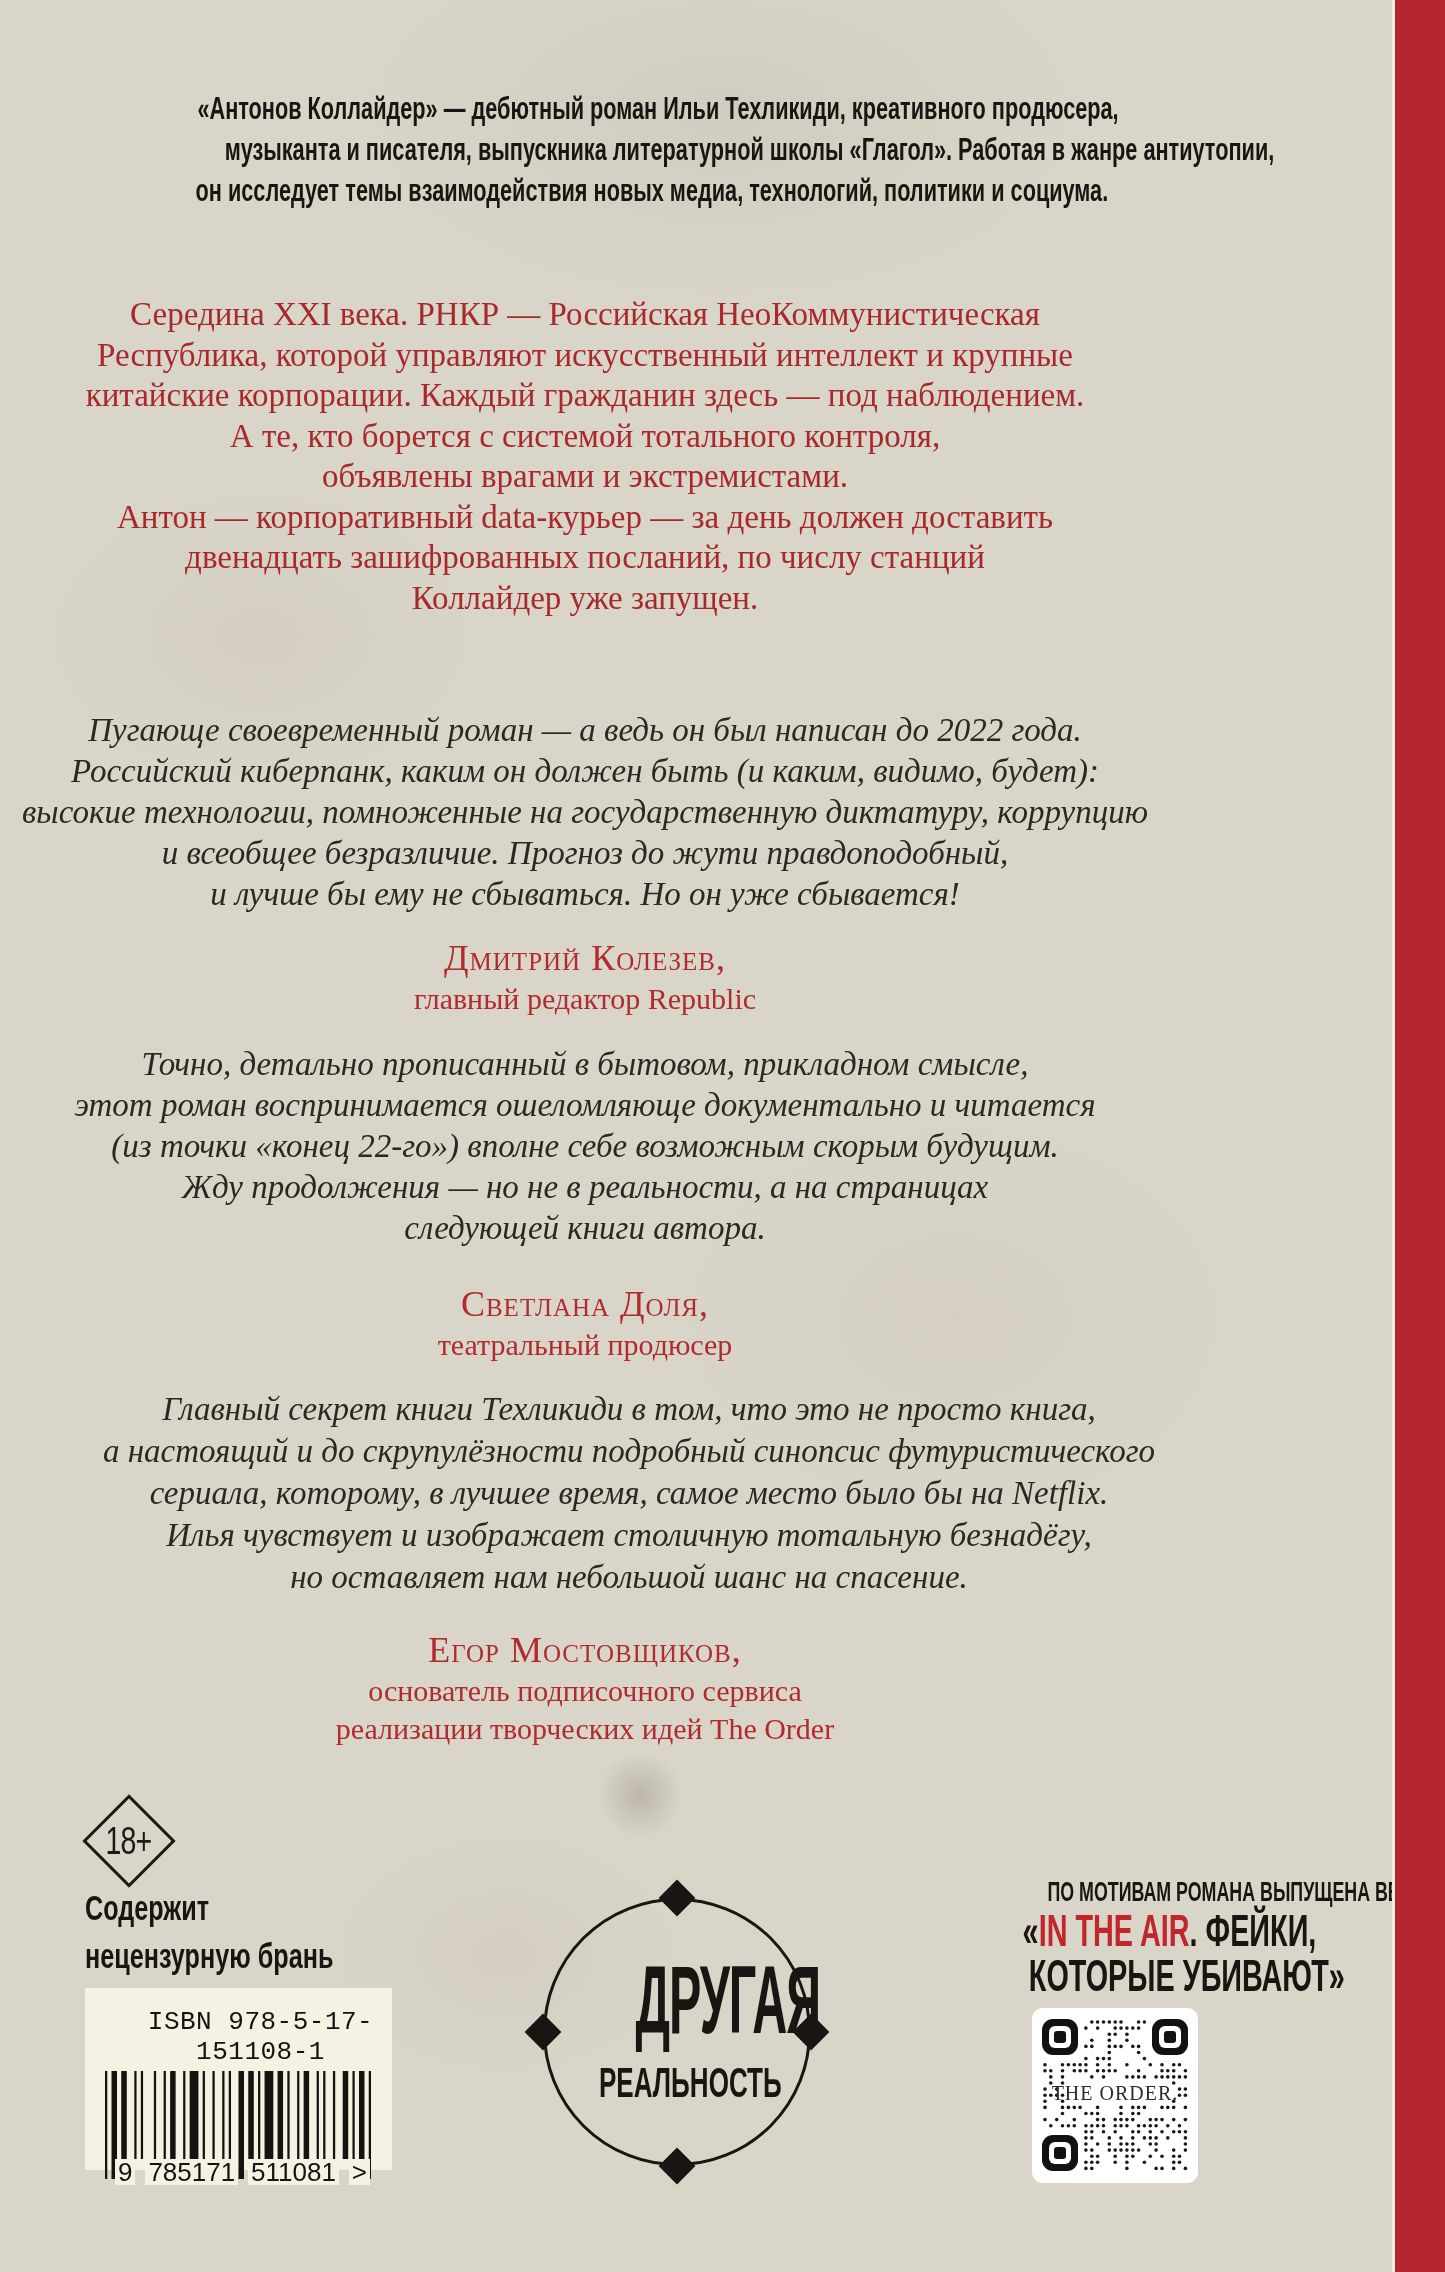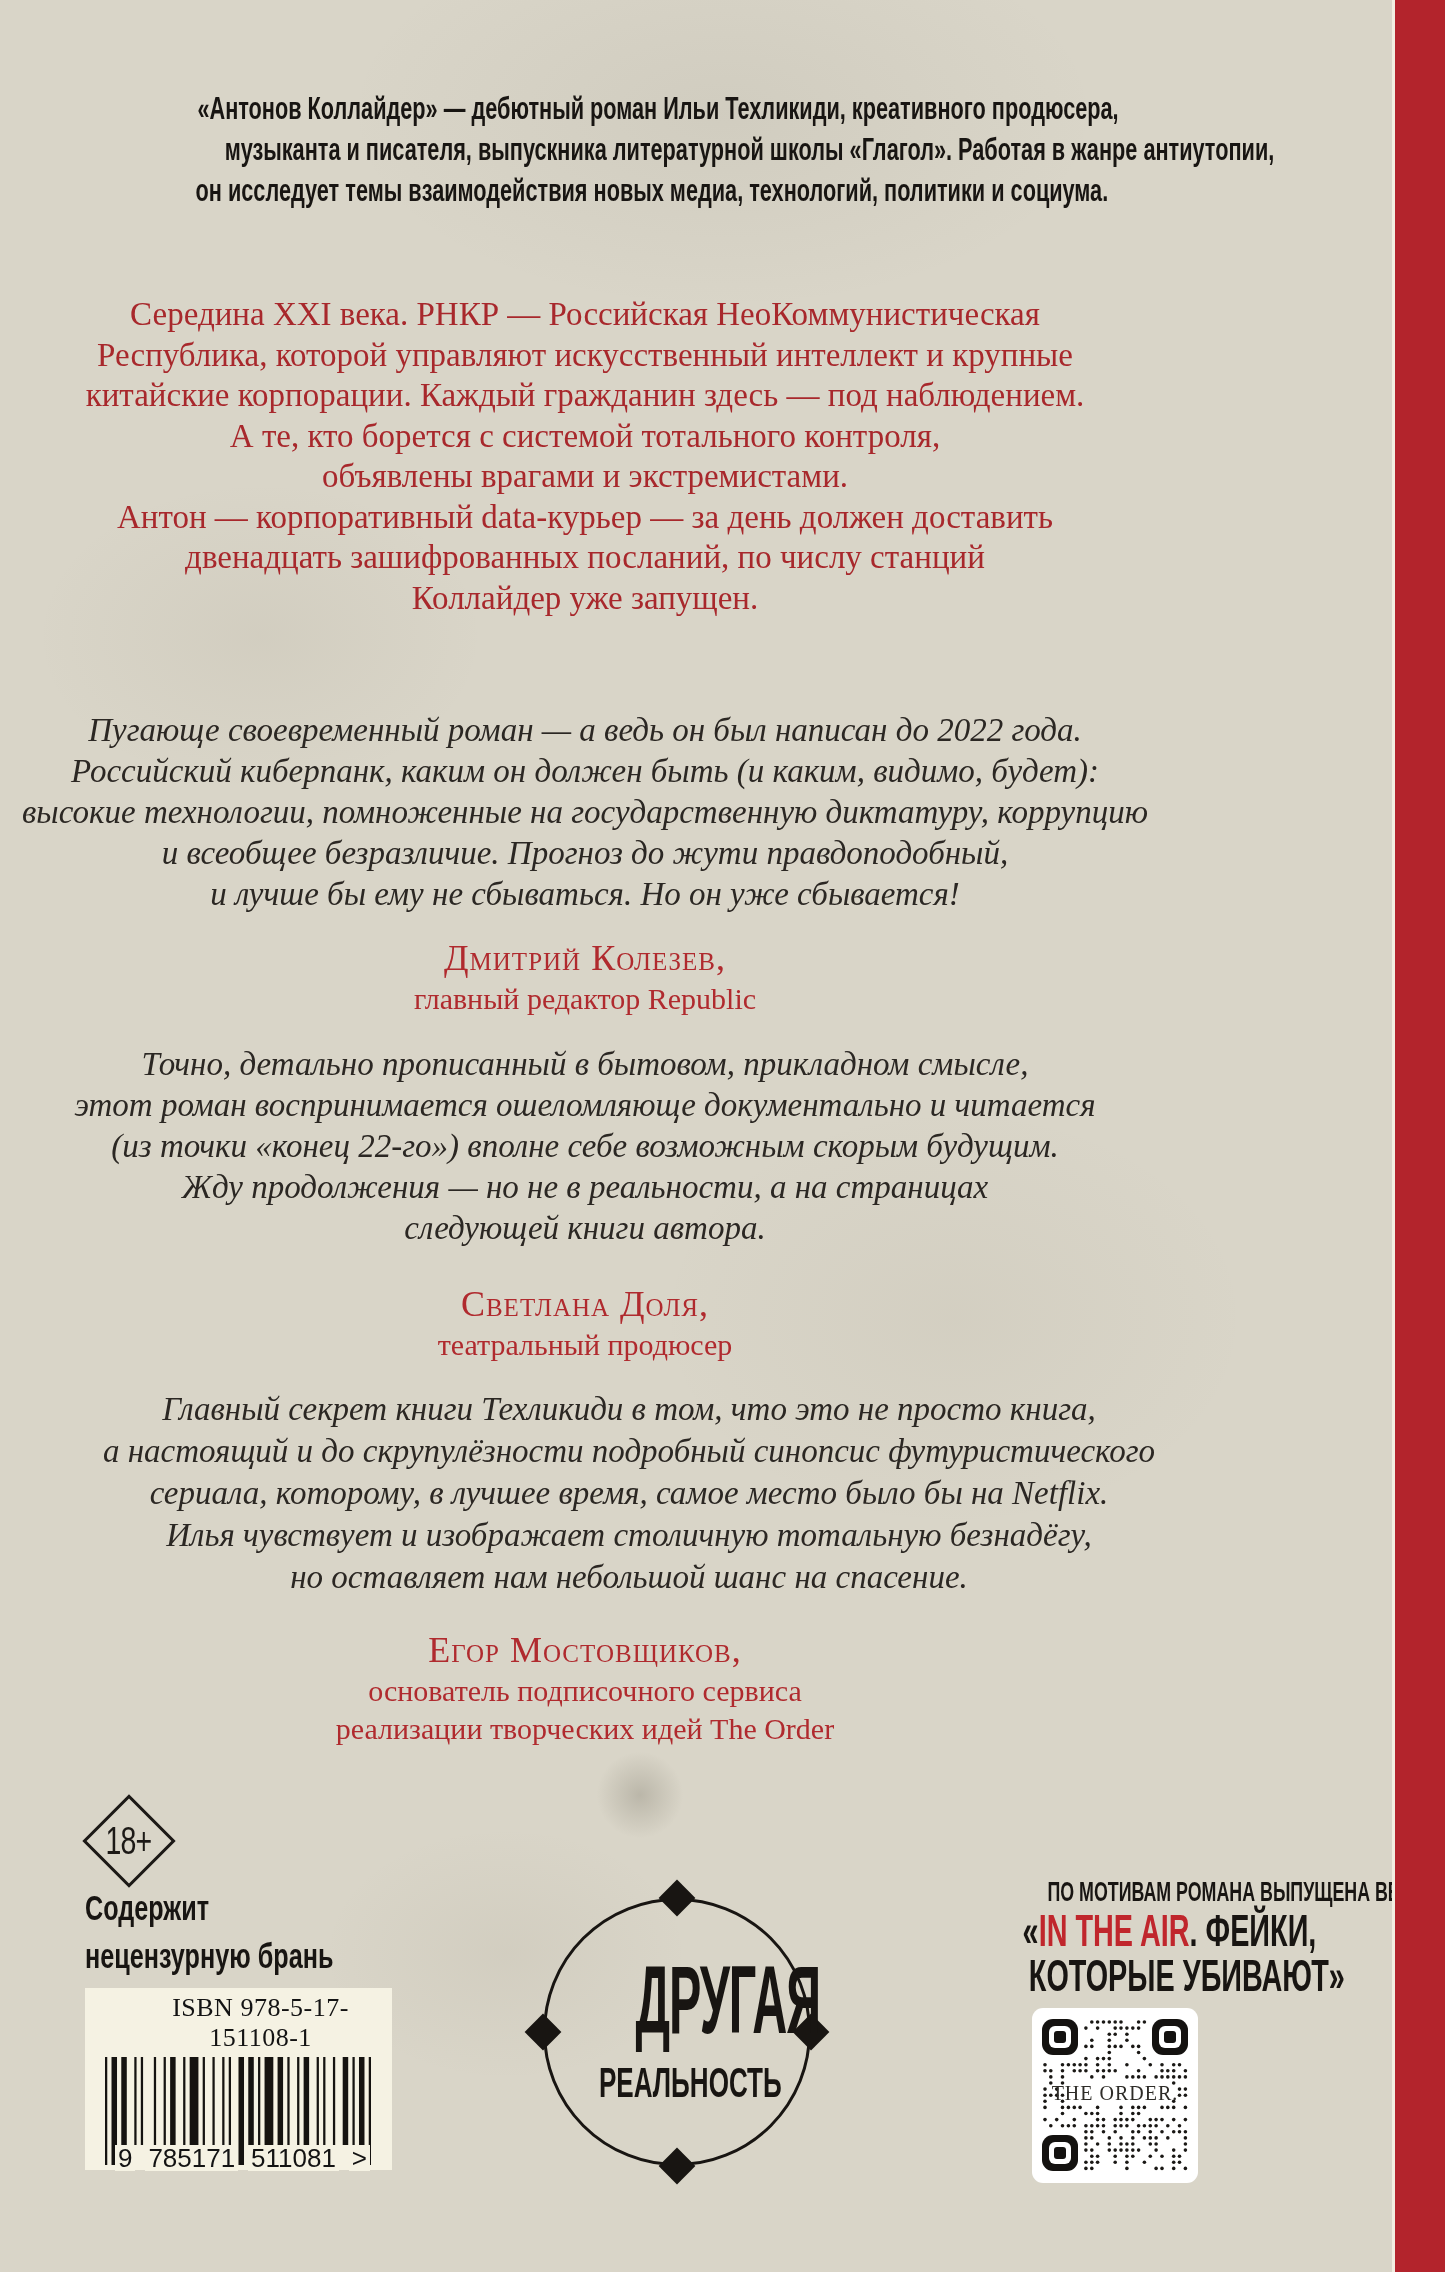--- a/index.html
+++ b/index.html
@@ -34,21 +34,21 @@
   .a1{top:936px;}.a2{top:1282px;}.a3{top:1628px;}
   .attrib .name{font-variant:small-caps;font-variant-caps:small-caps;font-size:36px;line-height:44px;letter-spacing:1px;}
   .attrib .role{font-size:30px;line-height:38px;}
   
   .age{position:absolute;left:96px;top:1808px;width:60px;height:60px;border:3px solid #1c1916;transform:rotate(45deg);display:flex;align-items:center;justify-content:center;background:transparent;}
   .age span{transform:rotate(-45deg) scaleX(.75);font-family:"Liberation Sans",sans-serif;font-size:38px;color:#1c1916;letter-spacing:-1px;}
   
   .warning{position:absolute;left:85px;top:1884px;font-family:"Liberation Sans",sans-serif;font-weight:700;font-size:35px;line-height:48px;color:#181512;}
   
   .isbn-box{position:absolute;left:85px;top:1988px;width:307px;height:182px;background:#f5f2e3;}
-  .isbn-label{font-family:Liberation Serif, serif;font-size:26px;color:#131313;text-align:center;padding-top:5px;letter-spacing:.5px;margin-left:44px;}
+  .isbn-label{font-family:Liberation Mono, monospace;font-size:26px;color:#131313;text-align:center;padding-top:19px;letter-spacing:.5px;margin-left:44px;}
   .barcode-wrap{position:relative;margin:4px 20px 0 20px;height:112px;}
   .barcode-svg{position:absolute;left:0;top:0;}
   .bc-digits{position:absolute;left:10px;right:2px;bottom:-2px;display:flex;justify-content:space-between;font-family:"Liberation Sans",sans-serif;font-size:26px;color:#131313;}
   .bc-digits span{background:#f5f2e3;padding:0 3px;line-height:26px;}
   
   .logo{position:absolute;left:543px;top:1898px;width:268px;height:268px;}
   .logo .ring{position:absolute;inset:0;border:3px solid #181512;border-radius:50%;box-sizing:border-box;}
   .logo .dia{position:absolute;width:26px;height:26px;background:#181512;transform:translate(-50%,-50%) rotate(45deg);}
   .logo .dn{left:50%;top:0;}.logo .ds{left:50%;top:100%;}.logo .dw{left:0;top:50%;}.logo .de{left:100%;top:50%;}
   .logo-t1{position:absolute;left:0;width:100%;top:52px;text-align:left;font-family:"Liberation Sans",sans-serif;font-weight:700;font-size:97px;line-height:100px;color:#181512;letter-spacing:-2px;}

